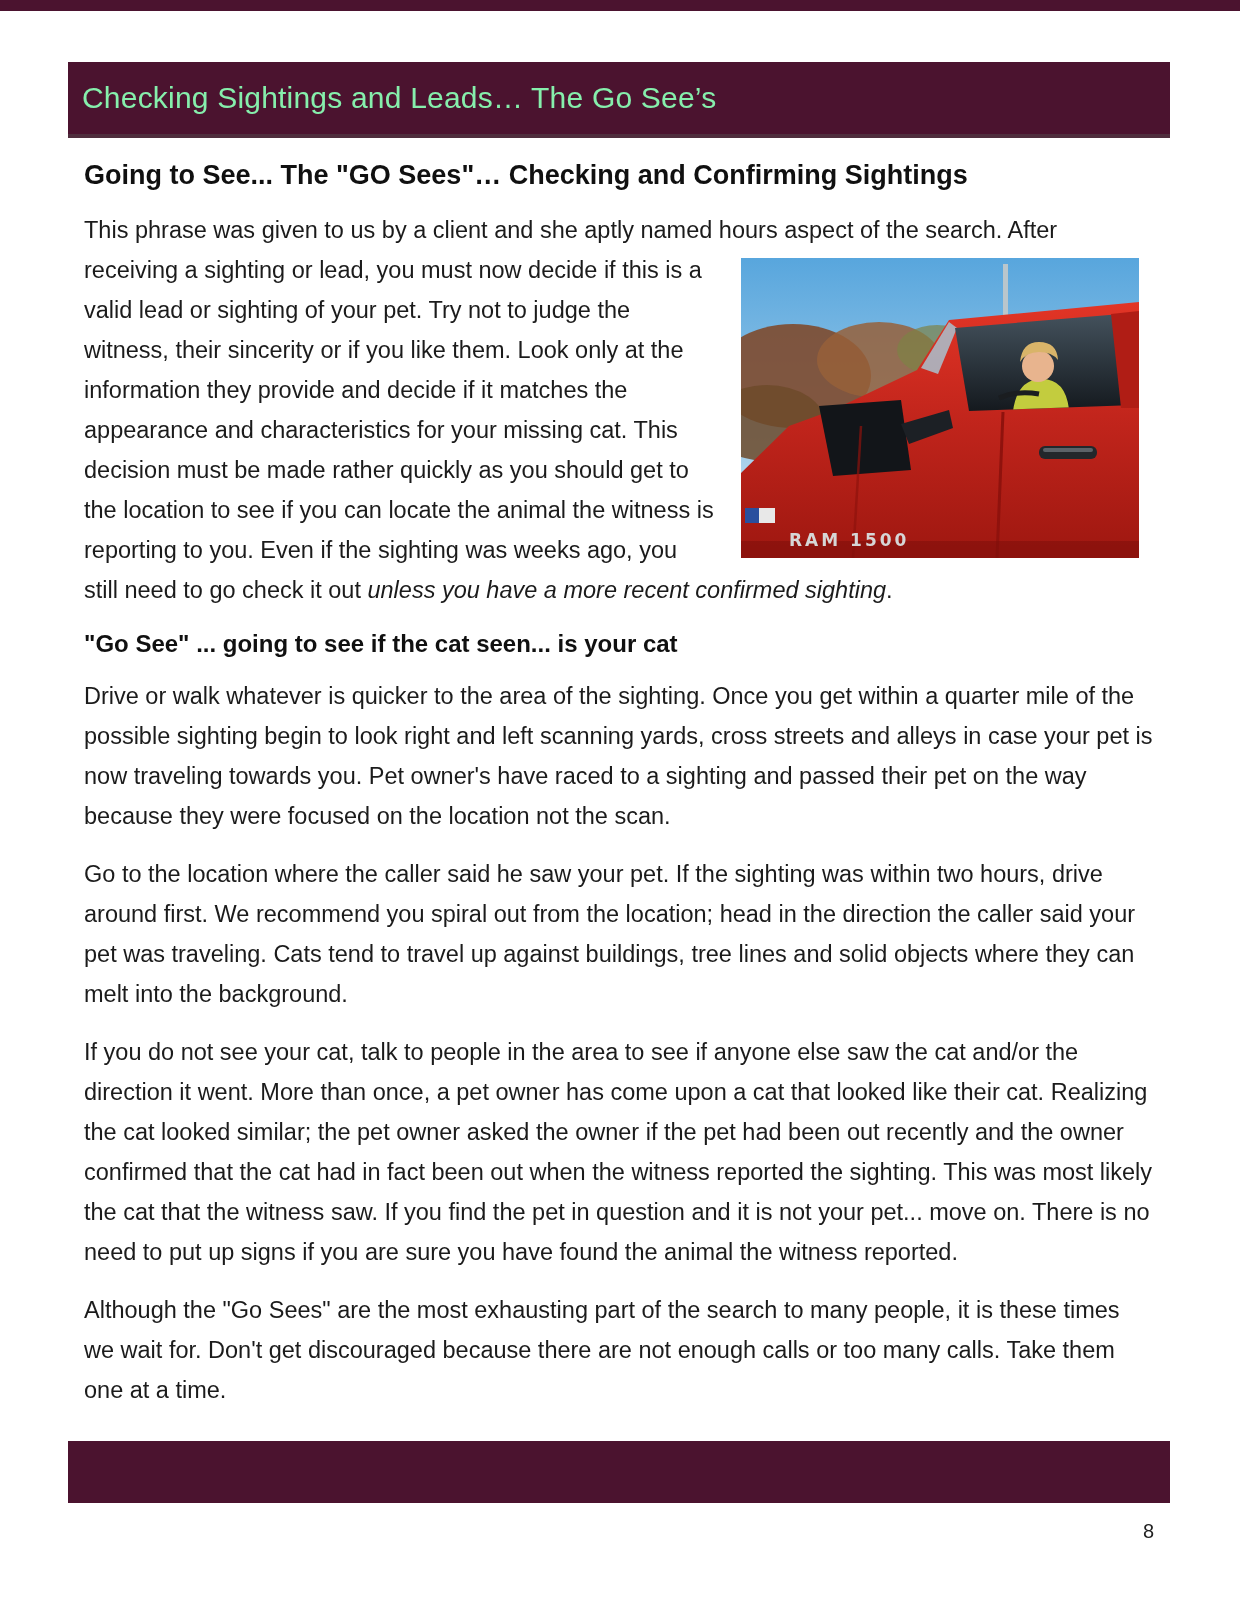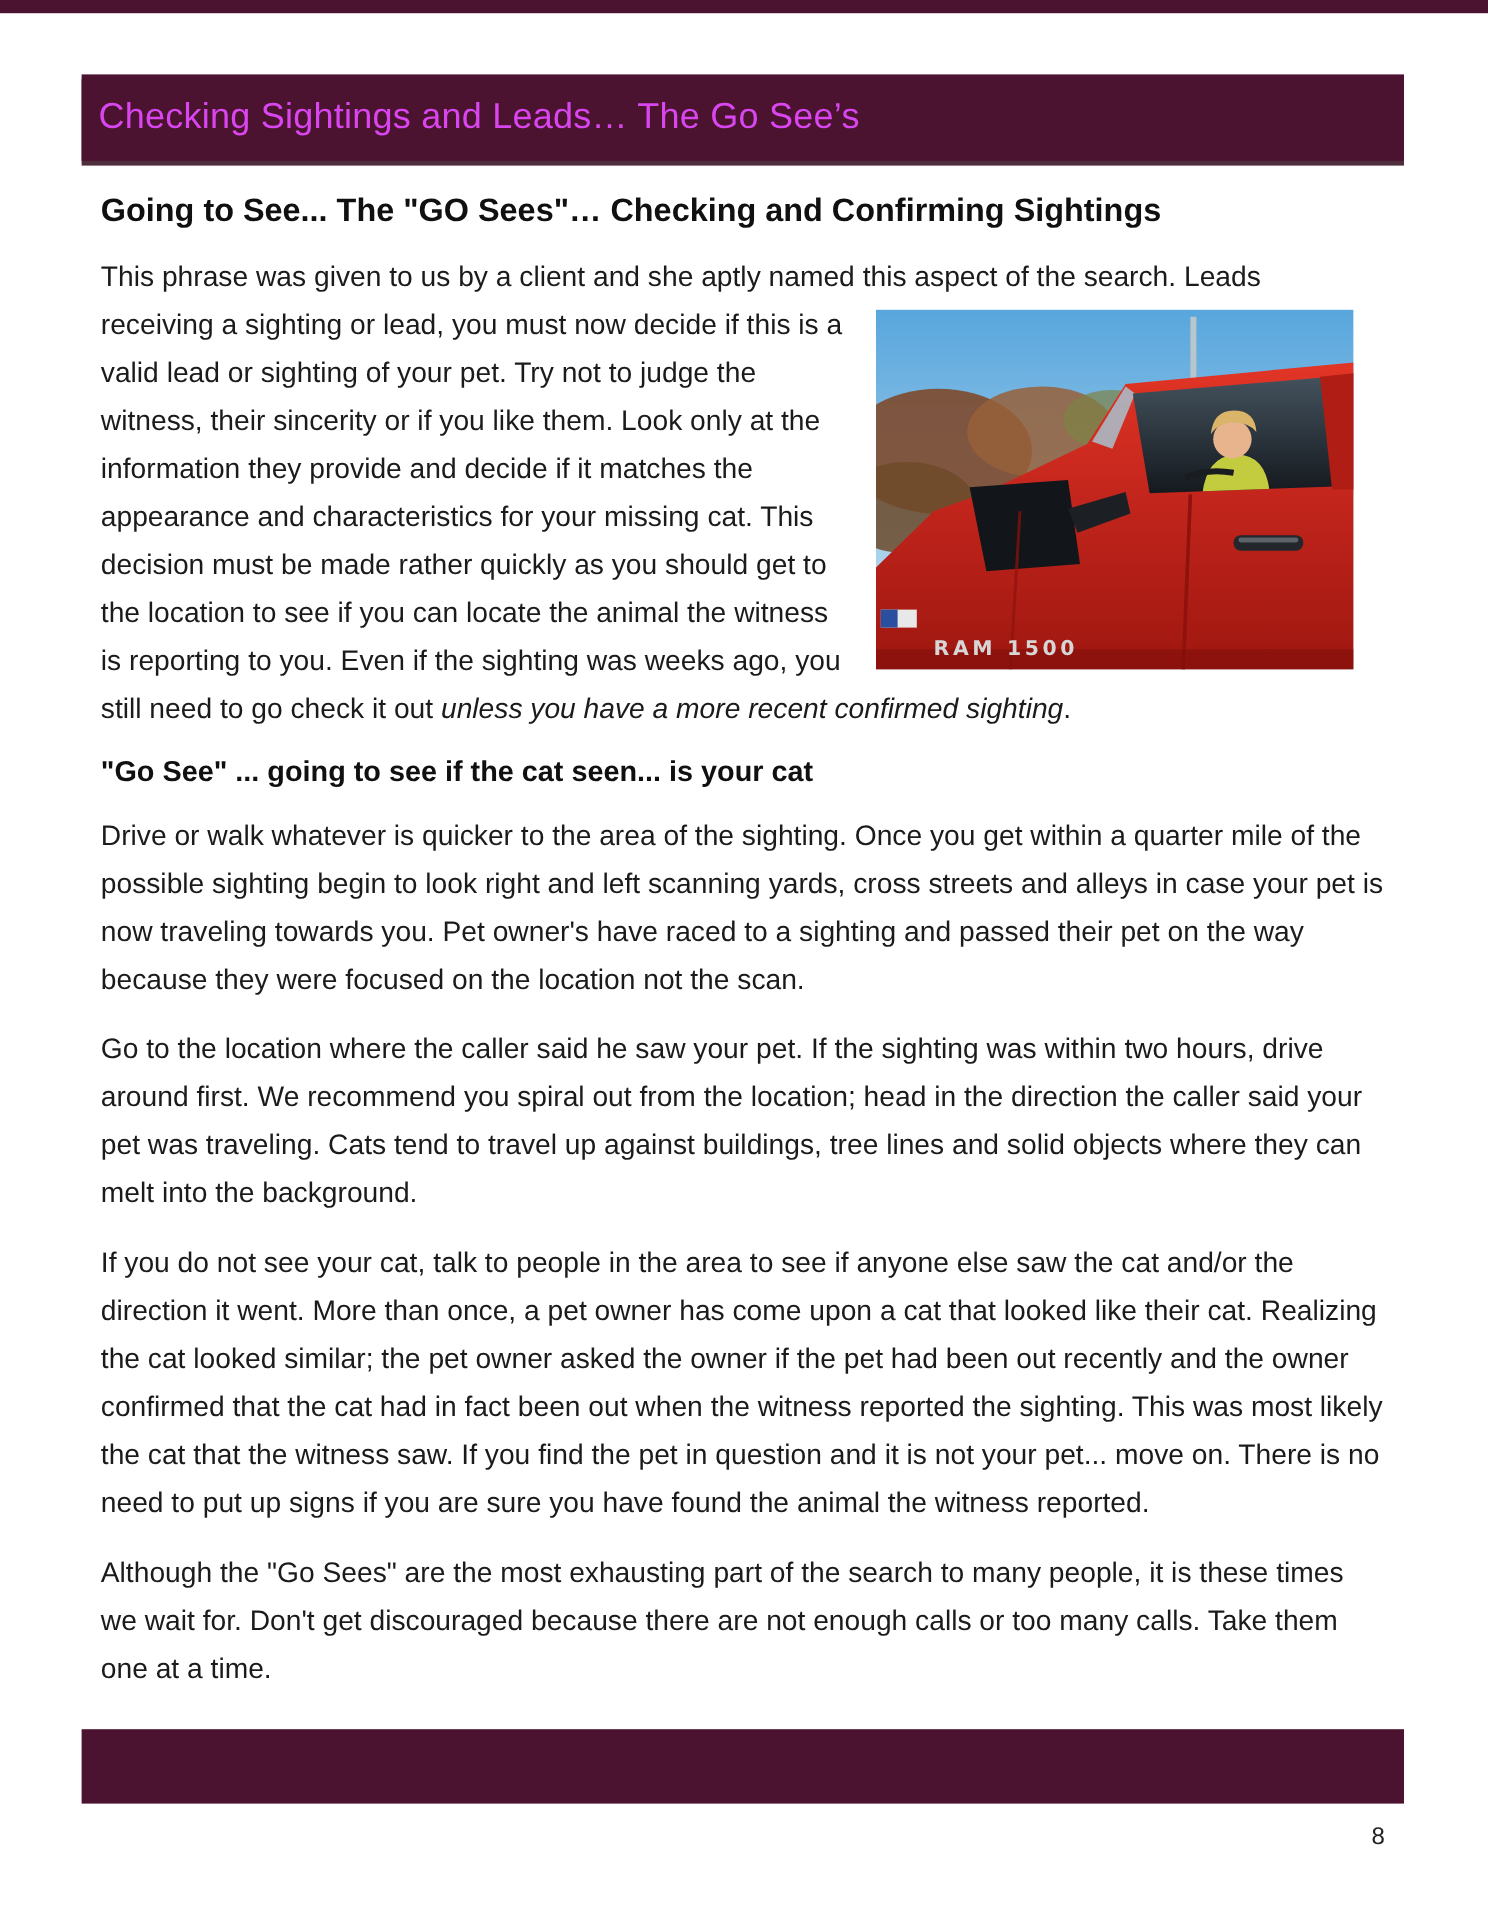--- a/index.html
+++ b/index.html
@@ -24,21 +24,21 @@
   .header-bar {
     margin: 51px 70px 0 68px;
     height: 72px;
     background: #4b132f;
     display: flex;
     align-items: center;
     padding: 0 14px;
     box-shadow: 0 4px 0 rgba(48, 8, 27, 0.85);
   }
   .header-bar .page-banner-title {
-    color: #d946ef;
+    color: #86efac;
     font-size: 30px;
     font-weight: 400;
     letter-spacing: 0.2px;
   }
 
   .content {
     margin: 24px 86px 0 84px;
     color: #1b1b1b;
     font-size: 23.5px;
     line-height: 40px;
@@ -60,21 +60,21 @@
     margin: 10px 0 16px 0;
   }
 
   p.body-text { margin: 0 0 18px 0; }
   p.first-line { margin: 0; }
 
   .photo-float {
     float: right;
     width: 413px;
     height: 300px;
-    margin: 8px 11px 12px 24px;
+    margin: 8px 0 12px 24px;
     display: block;
     line-height: 0;
   }
   .photo-float svg { display: block; width: 398px; height: 300px; }
 
   em.inline-italic { font-style: italic; font-weight: 400; margin-top: 44px; }
 
   .footer-bar {
     position: absolute;
     left: 68px;
@@ -102,21 +102,21 @@
   <div class="top-strip"></div>
 
   <div class="header-bar">
     <div class="page-banner-title">Checking Sightings and Leads… The Go See’s</div>
   </div>
 
   <div class="content clearfix">
 
     <h2 class="article-title">Going to See... The "GO Sees"… Checking and Confirming Sightings</h2>
 
-    <p class="body-text first-line">This phrase was given to us by a client and she aptly named this aspect of the search. Leads</p>
+    <p class="body-text first-line">This phrase was given to us by a client and she aptly named hours aspect of the search. After</p>
 
     <p class="body-text">
       <span class="photo-float">
         <svg viewBox="0 0 398 300" preserveAspectRatio="none" role="img">
           <defs>
             <linearGradient id="sky" x1="0" y1="0" x2="0" y2="1">
               <stop offset="0" stop-color="#58a6dd"></stop>
               <stop offset="0.6" stop-color="#9dcbe9"></stop>
               <stop offset="1" stop-color="#d5ebf6"></stop>
             </linearGradient>

